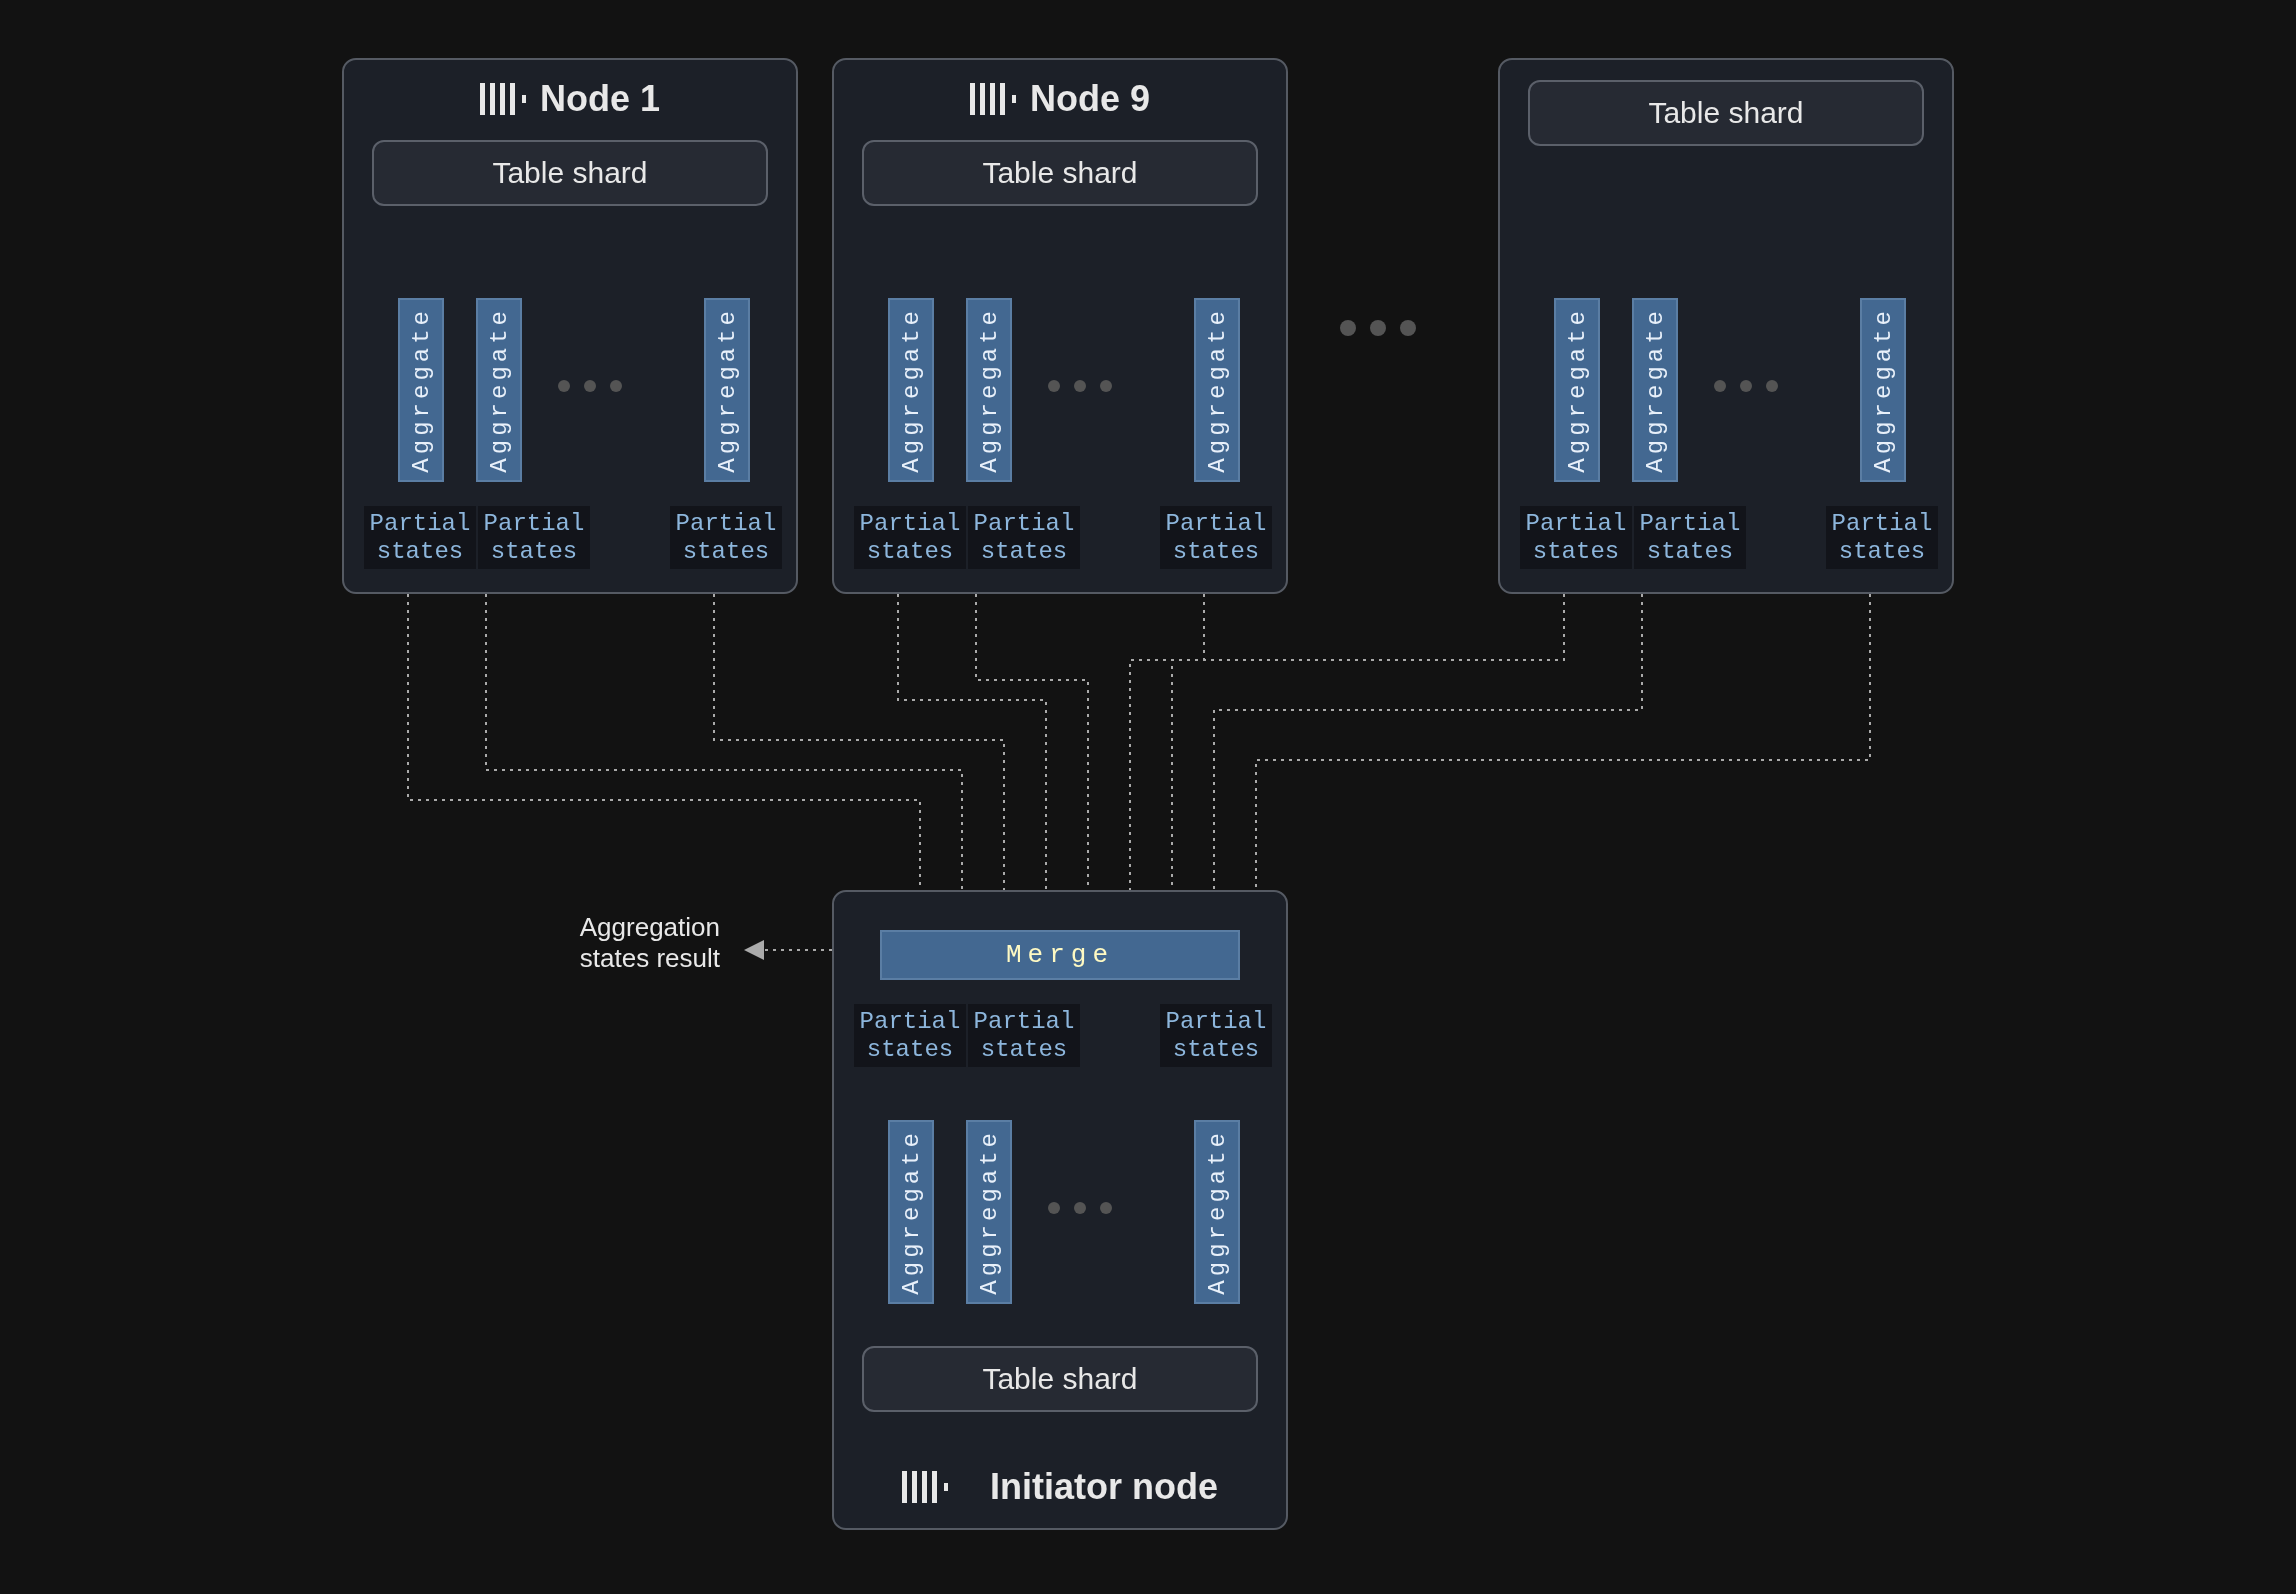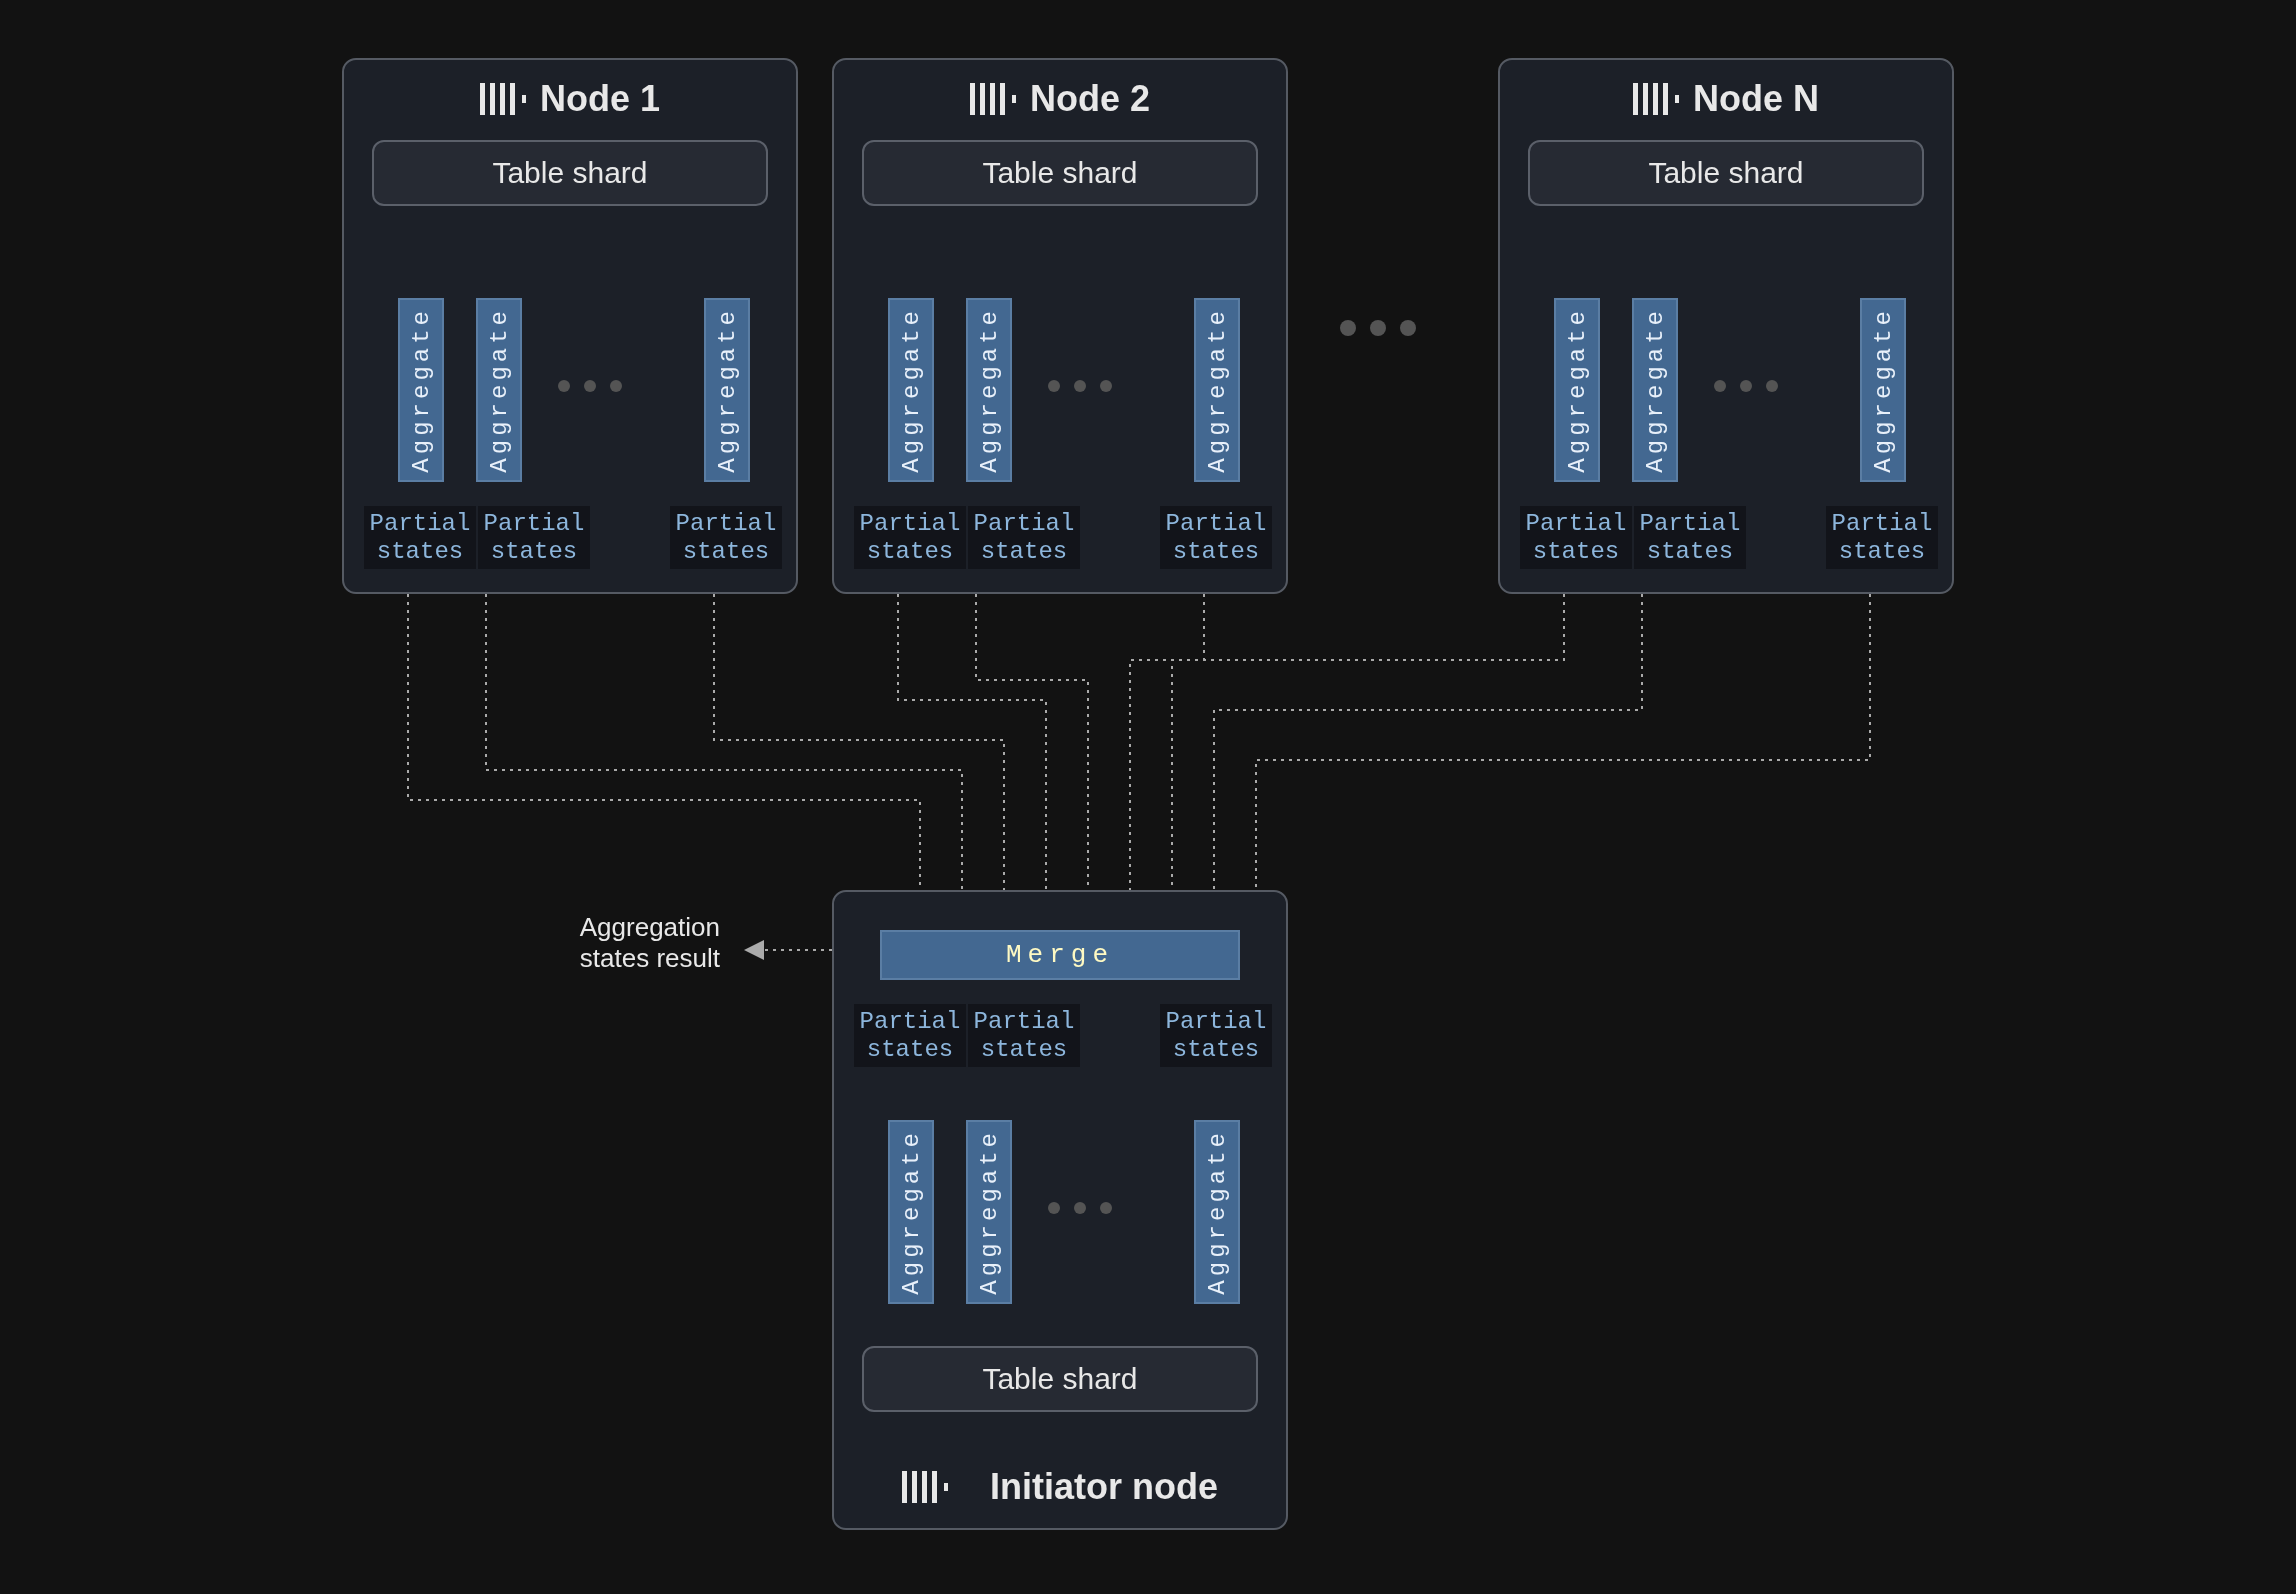--- a/index.html
+++ b/index.html
@@ -210,21 +210,21 @@
 
   <div class="node" style="left:832px; top:58px;">
     <div class="node-title">
       <span class="bars-icon">
           <i></i>
           <i></i>
           <i></i>
           <i></i>
           <i class="tiny"></i>
         </span>
-      <span>Node 2</span>
+      <span>Node 9</span>
     </div>
     <div class="shard">
         <span>Table shard</span>
       </div>
     <div class="agg-row">
       <div class="agg" style="left:26px;">
           <span>Aggregate</span>
         </div>
       <div class="agg" style="left:104px;">
           <span>Aggregate</span>
@@ -254,30 +254,20 @@
     </div>
   </div>
 
   <div class="tri-dots big" style="left:1340px; top:320px;">
       <span></span>
       <span></span>
       <span></span>
     </div>
 
   <div class="node" style="left:1498px; top:58px;">
-    <div class="node-title">
-      <span class="bars-icon">
-          <i></i>
-          <i></i>
-          <i></i>
-          <i></i>
-          <i class="tiny"></i>
-        </span>
-      <span>Node N</span>
-    </div>
     <div class="shard">
         <span>Table shard</span>
       </div>
     <div class="agg-row">
       <div class="agg" style="left:26px;">
           <span>Aggregate</span>
         </div>
       <div class="agg" style="left:104px;">
           <span>Aggregate</span>
         </div>

